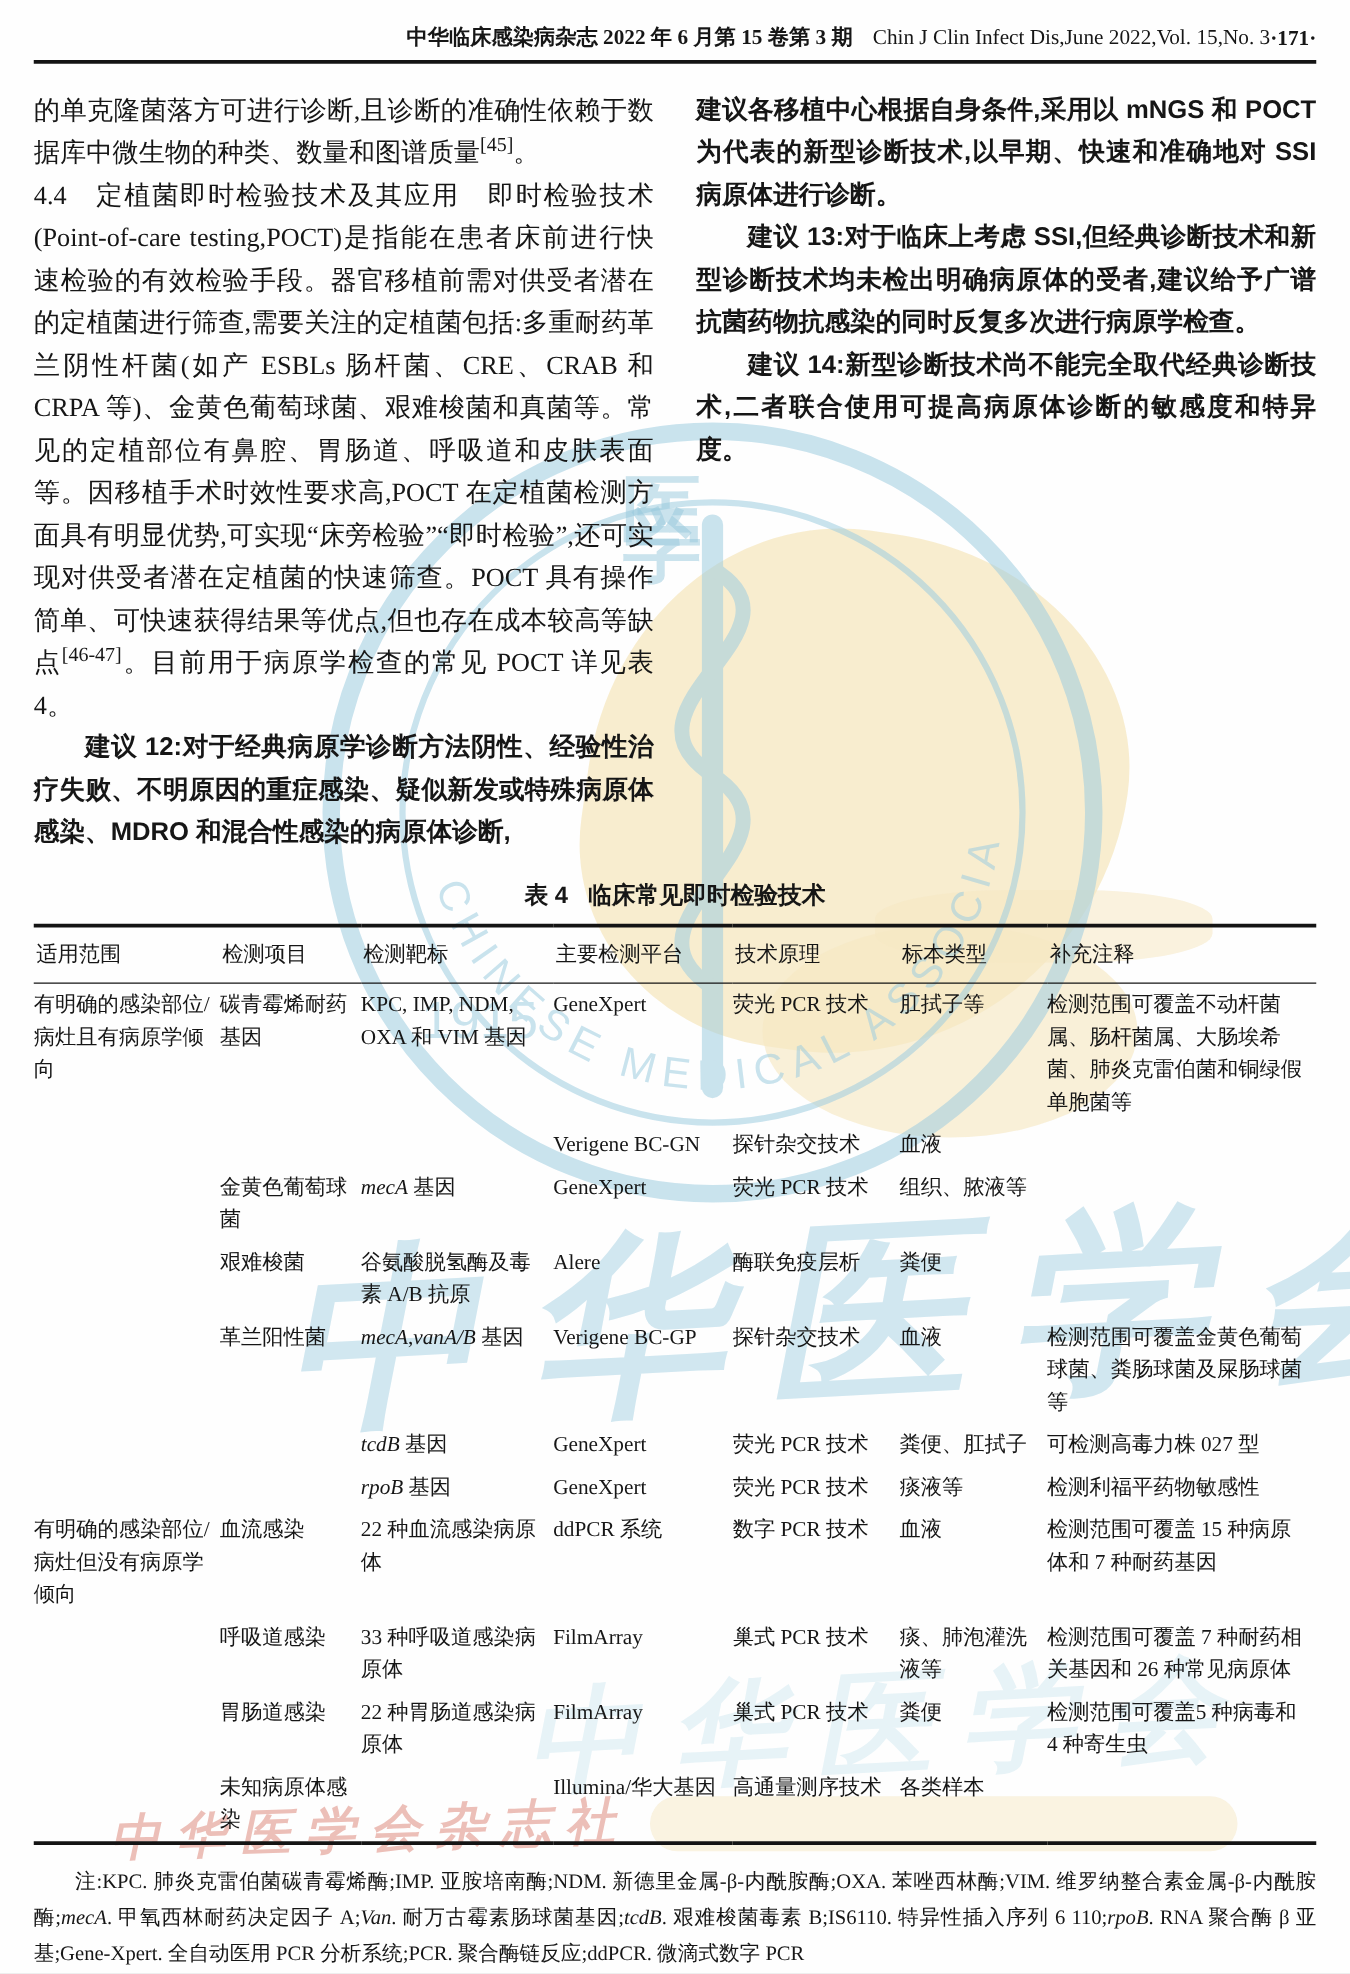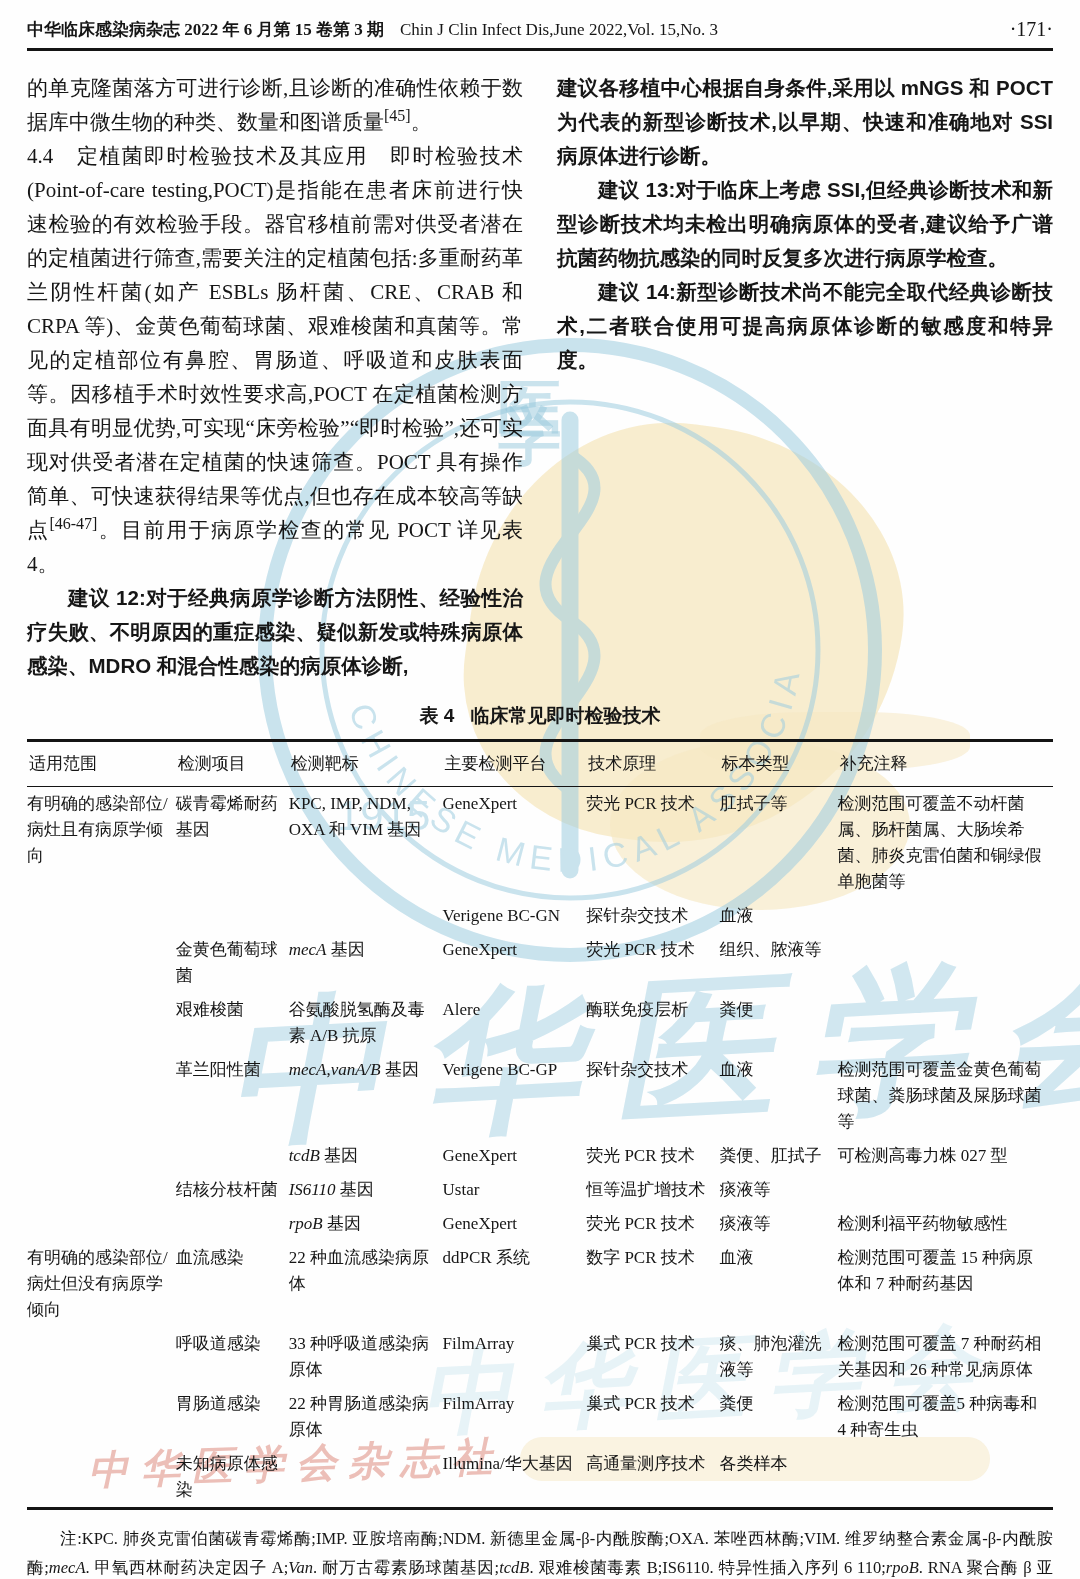--- a/index.html
+++ b/index.html
@@ -21,25 +21,25 @@
              font-family:"Liberation Serif",serif;}
   .wm-callig2{left:420px;top:1318px;font-size:92px;font-weight:700;font-style:italic;letter-spacing:24px;
              color:rgba(142,198,219,.20);transform:rotate(-3deg);white-space:nowrap;
              font-family:"Liberation Serif",serif;}
   .wm-press{left:88px;top:1436px;font-size:40px;font-weight:700;font-style:italic;letter-spacing:12px;
             color:rgba(208,90,72,.38);transform:rotate(-2deg);white-space:nowrap;
             font-family:"Liberation Serif",serif;}
 
   
   .content{position:relative;z-index:2;}
-  .page-header{display:flex;justify-content:space-between;align-items:flex-end;
+  .page-header{display:flex;justify-content:flex-end;align-items:flex-end;
                margin:0 27px;padding:18px 0 7px;border-bottom:3px solid #141414;font-size:17px;}
   .journal-cn{font-weight:600;}
   .journal-en{margin-left:16px;}
-  .page-no{font-size:20px;}
+  .page-no{font-size:17px;font-weight:bold;}
 
   .columns{display:flex;gap:34px;margin:20px 27px 0;}
   .col{flex:1;font-size:21px;line-height:34px;text-align:justify;}
   .para{margin:0;}
   .para.indent{text-indent:2em;}
   .para.bold{font-weight:700;font-family:"Liberation Sans","DejaVu Sans",sans-serif;font-size:20.5px;}
   .para.gap{margin-top:16px;}
   .sup{font-size:16px;vertical-align:super;line-height:0;}
 
   .table-sec{margin:20px 27px 12px;}
@@ -181,29 +181,20 @@
               <td></td>
               <td></td>
               <td><i>tcdB</i> 基因</td>
               <td>GeneXpert</td>
               <td>荧光 PCR 技术</td>
               <td>粪便、肛拭子</td>
               <td>可检测高毒力株 027 型</td>
             </tr>
             <tr>
               <td></td>
-              <td>结核分枝杆菌</td>
-              <td><i>IS6110</i> 基因</td>
-              <td>Ustar</td>
-              <td>恒等温扩增技术</td>
-              <td>痰液等</td>
-              <td></td>
-            </tr>
-            <tr>
-              <td></td>
               <td></td>
               <td><i>rpoB</i> 基因</td>
               <td>GeneXpert</td>
               <td>荧光 PCR 技术</td>
               <td>痰液等</td>
               <td>检测利福平药物敏感性</td>
             </tr>
             <tr>
               <td>有明确的感染部位/病灶但没有病原学倾向</td>
               <td>血流感染</td>

